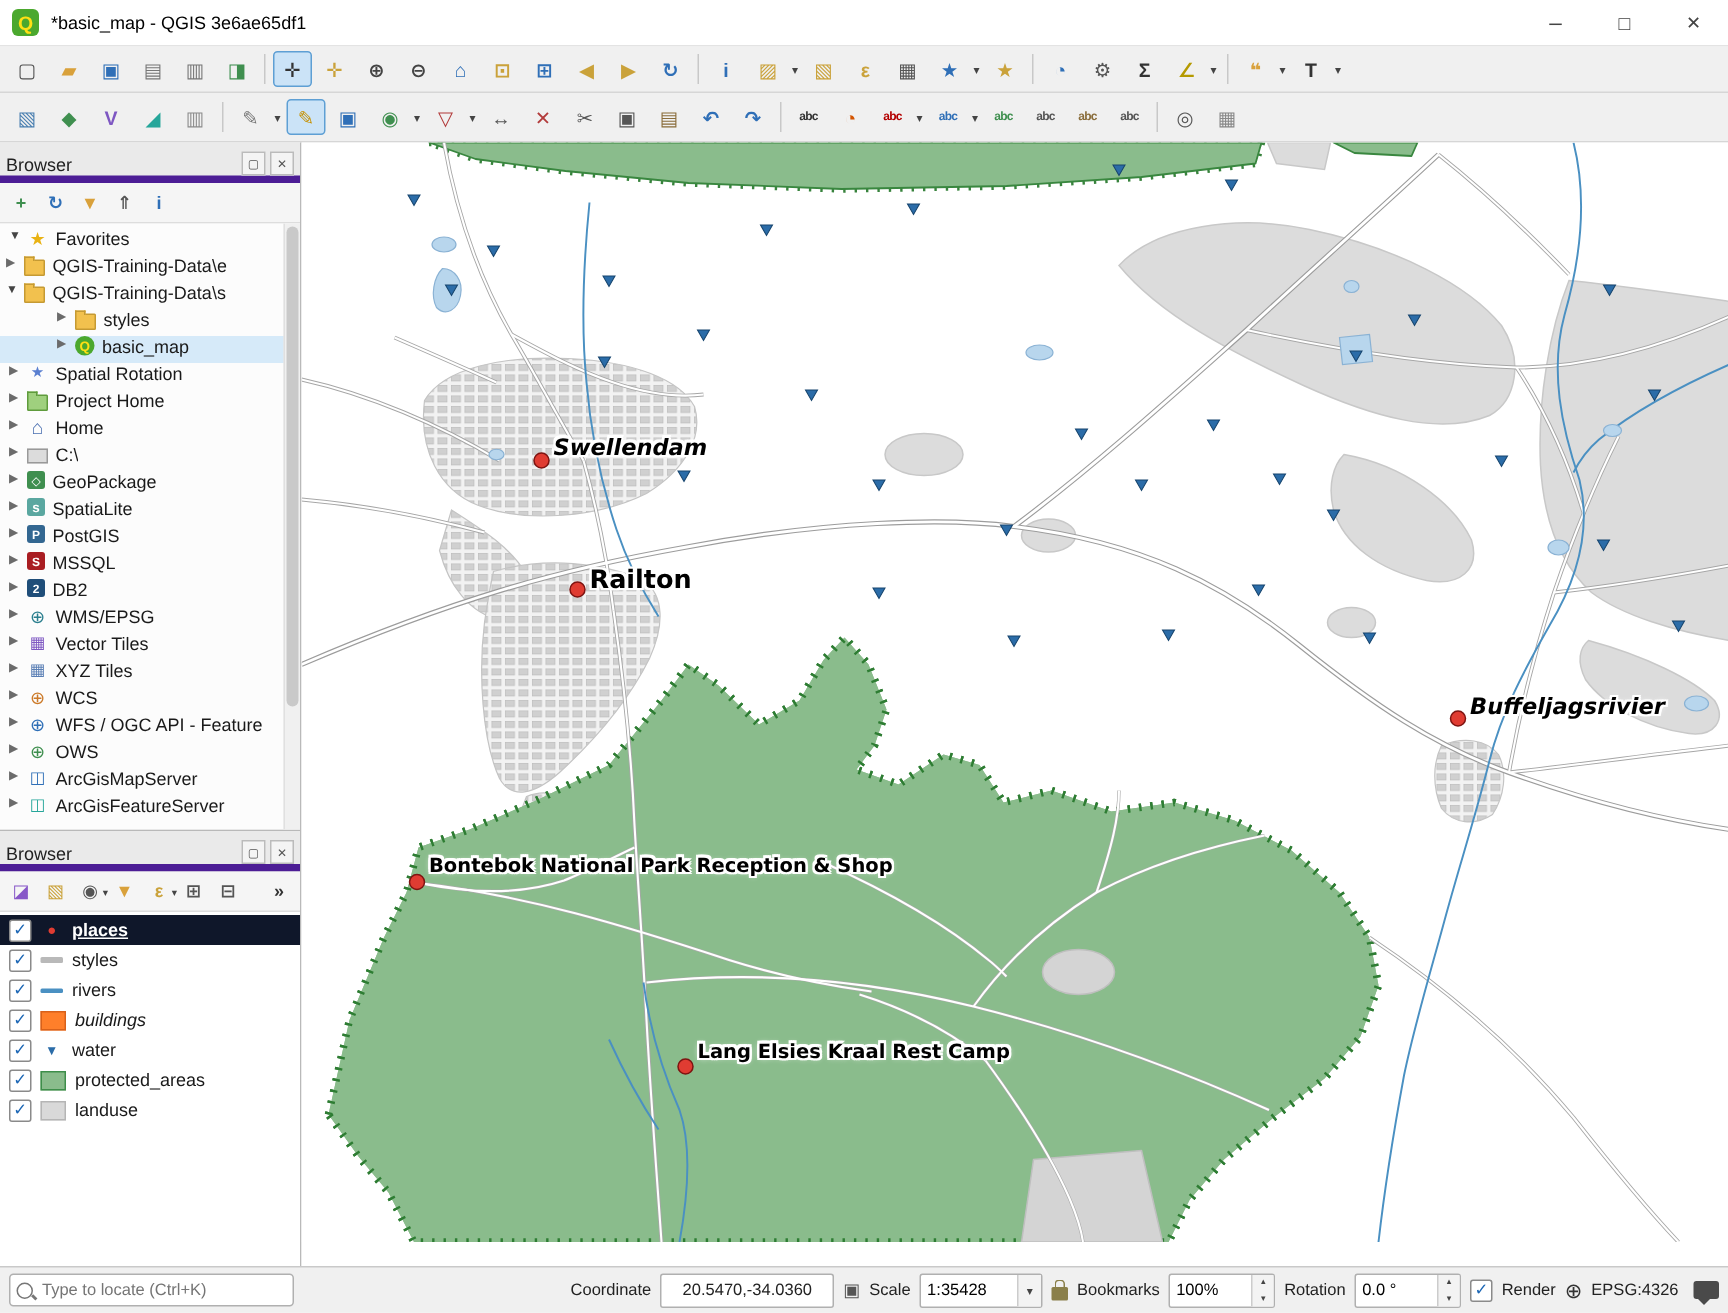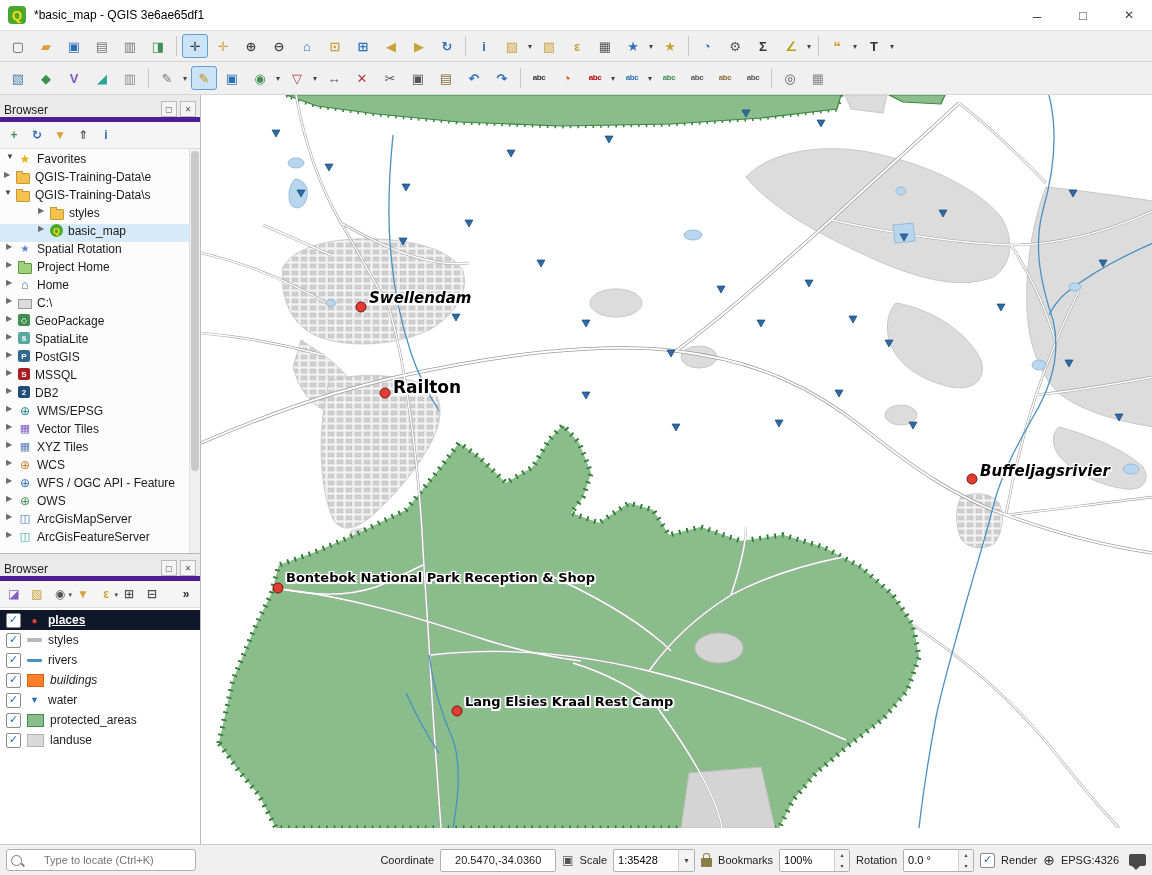--- a/index.html
+++ b/index.html
@@ -123,21 +123,21 @@
     transform:translate(-50%,-50%);z-index:3}
   .plabel{position:absolute;z-index:4;white-space:nowrap;color:#000;font-weight:600;font-size:13px;
     font-family:"DejaVu Sans",sans-serif;
     text-shadow:-1.5px -1.5px 0 #fff,1.5px -1.5px 0 #fff,-1.5px 1.5px 0 #fff,1.5px 1.5px 0 #fff,
       -1.5px 0 0 #fff,1.5px 0 0 #fff,0 -1.5px 0 #fff,0 1.5px 0 #fff,0 0 4px #fff}
   .plabel.town{font-style:italic;font-weight:bold;font-size:15px}
   .plabel.city{font-weight:bold;font-size:17px}
 
   
   .statusbar{height:30px;background:#f0f0f0;border-top:1px solid #c9c9c9;display:flex;align-items:center;padding:0 6px;gap:6px;font-size:11px}
-  .locatebox{width:180px;height:20px;background:#fff;border:1px solid #b0b0b0;border-radius:3px;display:flex;align-items:center;padding:0 4px;gap:20px}
+  .locatebox{width:180px;height:20px;background:#fff;border:1px solid #b0b0b0;border-radius:3px;display:flex;align-items:center;padding:0 4px;gap:4px}
   .mag-icon{width:9px;height:9px;border:1.5px solid #777;border-radius:50%;position:relative;flex:none}
   .mag-icon::after{content:"";position:absolute;width:4px;height:1.5px;background:#777;right:-4px;bottom:-1px;transform:rotate(45deg)}
   .locatebox input{border:none;outline:none;width:140px;font-size:11px;background:transparent;color:#222;font-family:inherit}
   .sb-right{margin-left:auto;display:flex;align-items:center;gap:6px}
   .sb-label{color:#222}
   .sb-box{height:19px;border:1px solid #b0b0b0;border-radius:2px;background:#fff;font-size:11px;text-align:center;font-family:inherit;color:#222;outline:none}
   .coord{width:110px}
   .combo{display:flex;align-items:center;height:21px;border:1px solid #b0b0b0;border-radius:2px;background:#fff}
   .combo input{width:58px;border:none;outline:none;font-size:11px;padding-left:4px;font-family:inherit}
   .dd-btn{width:15px;height:100%;border-left:1px solid #ccc;display:flex;align-items:center;justify-content:center;font-size:8px;color:#444;background:#f3f3f3}

